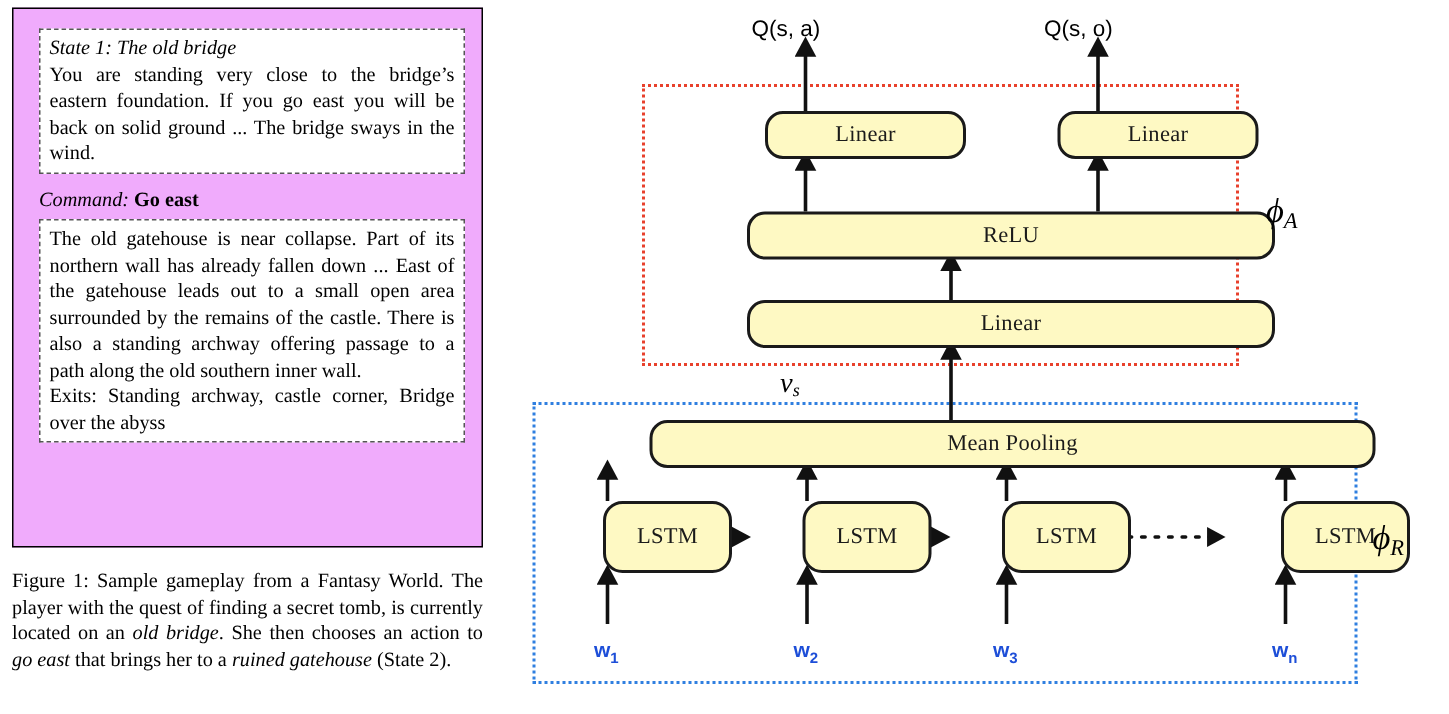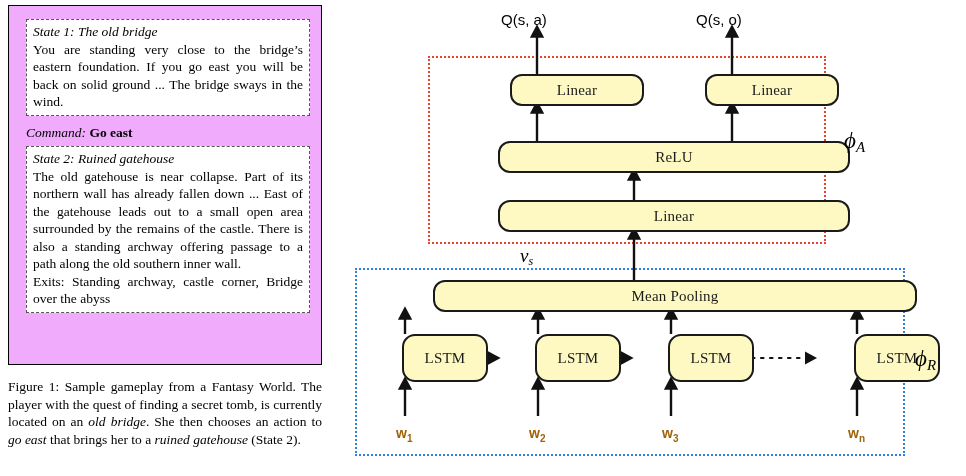--- a/index.html
+++ b/index.html
@@ -197,21 +197,21 @@
     white-space: nowrap;
   }
   #q-sa-label { left: 169px; top: 11px; }  
   #q-so-label { left: 364px; top: 11px; }  
 
   .w-label {
     position: absolute;
     font-family: "Liberation Sans", sans-serif;
     font-size: 14px;
     font-weight: bold;
-    color: #a16207;
+    color: #1d4ed8;
   }
   .w-label sub {
     font-size: 10px;
     font-weight: bold;
   }
   #w1 { left: 64px;  top: 425px; }
   #w2 { left: 197px; top: 425px; }
   #w3 { left: 330px; top: 425px; }
   #wn { left: 516px; top: 425px; }
 
@@ -242,21 +242,20 @@
       <div class="state-title">State 1: The old bridge</div>
       <p class="state-body">You are standing very close to the bridge’s eastern foundation. If you go east you will be back on solid ground ...  The bridge sways in the wind.</p>
     </div>
 
     <div id="command-line">
       <span class="cmd-label">Command:</span>
       <span class="cmd-value">Go east</span>
     </div>
 
     <div class="dashed-block" id="state2-block">
-      <div class="state-title">State 2: Ruined gatehouse</div>
       <p class="state-body">The old gatehouse is near collapse. Part of its northern wall has already fallen down ... East of the gatehouse leads out to a small open area surrounded by the remains of the castle. There is also a standing archway offering passage to a path along the old southern inner wall.</p>
       <p class="state-body">Exits:  Standing archway, castle corner, Bridge over the abyss</p>
     </div>
 
   </div>
 
   <div id="figure-caption">
     <span>Figure 1: Sample gameplay from a Fantasy World. The player with the quest of finding a secret tomb, is currently located on an </span><i>old bridge</i><span>. She then chooses an action to </span><i>go east</i><span> that brings her to a </span><i>ruined gatehouse</i><span> (State 2).</span>
   </div>
 

